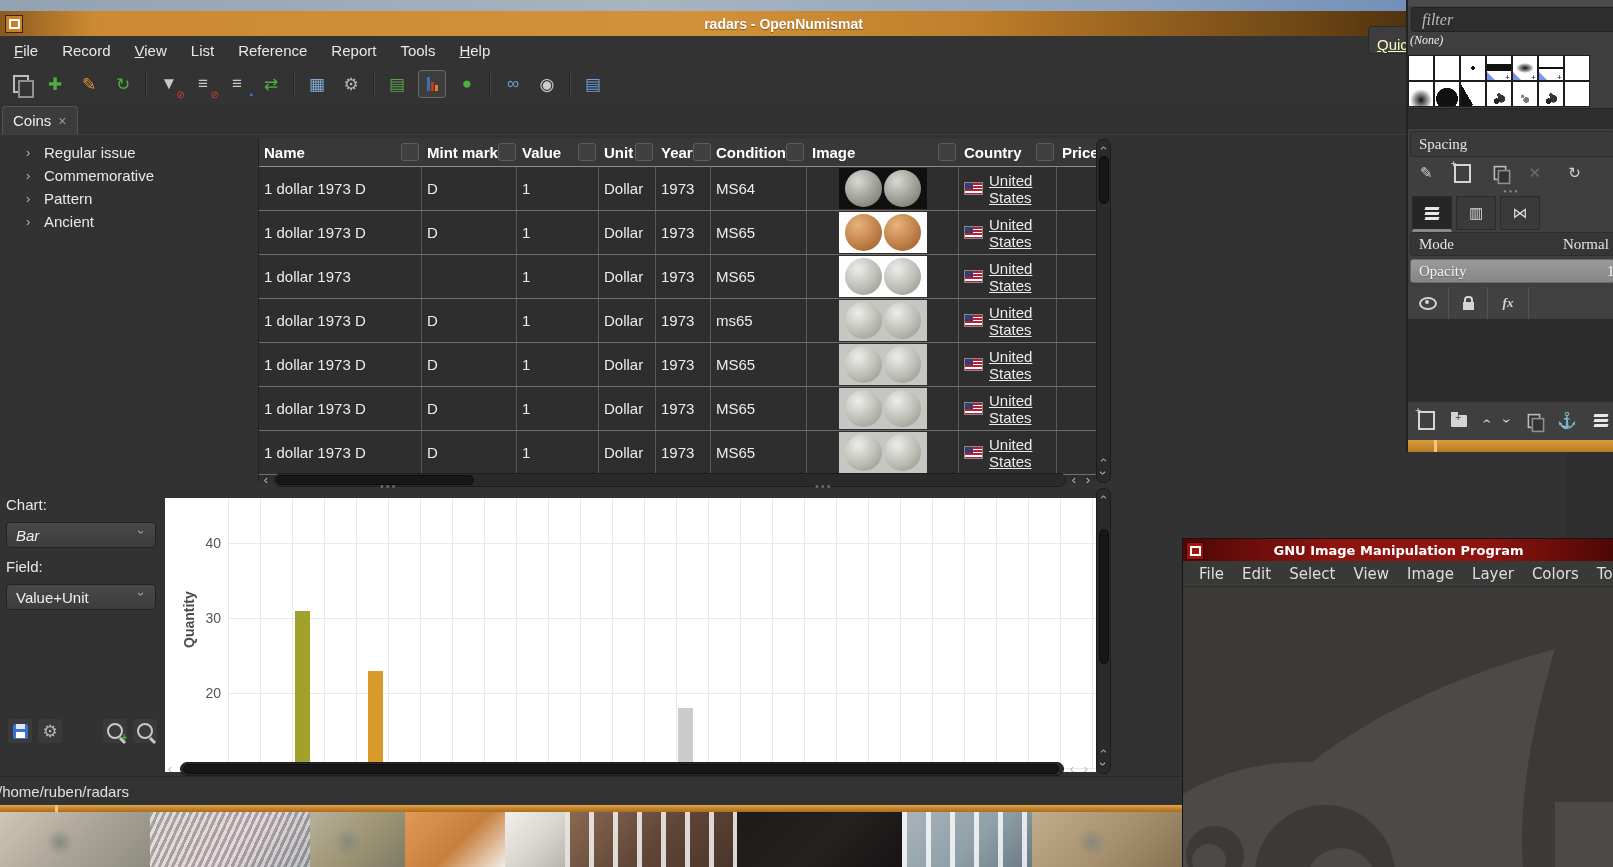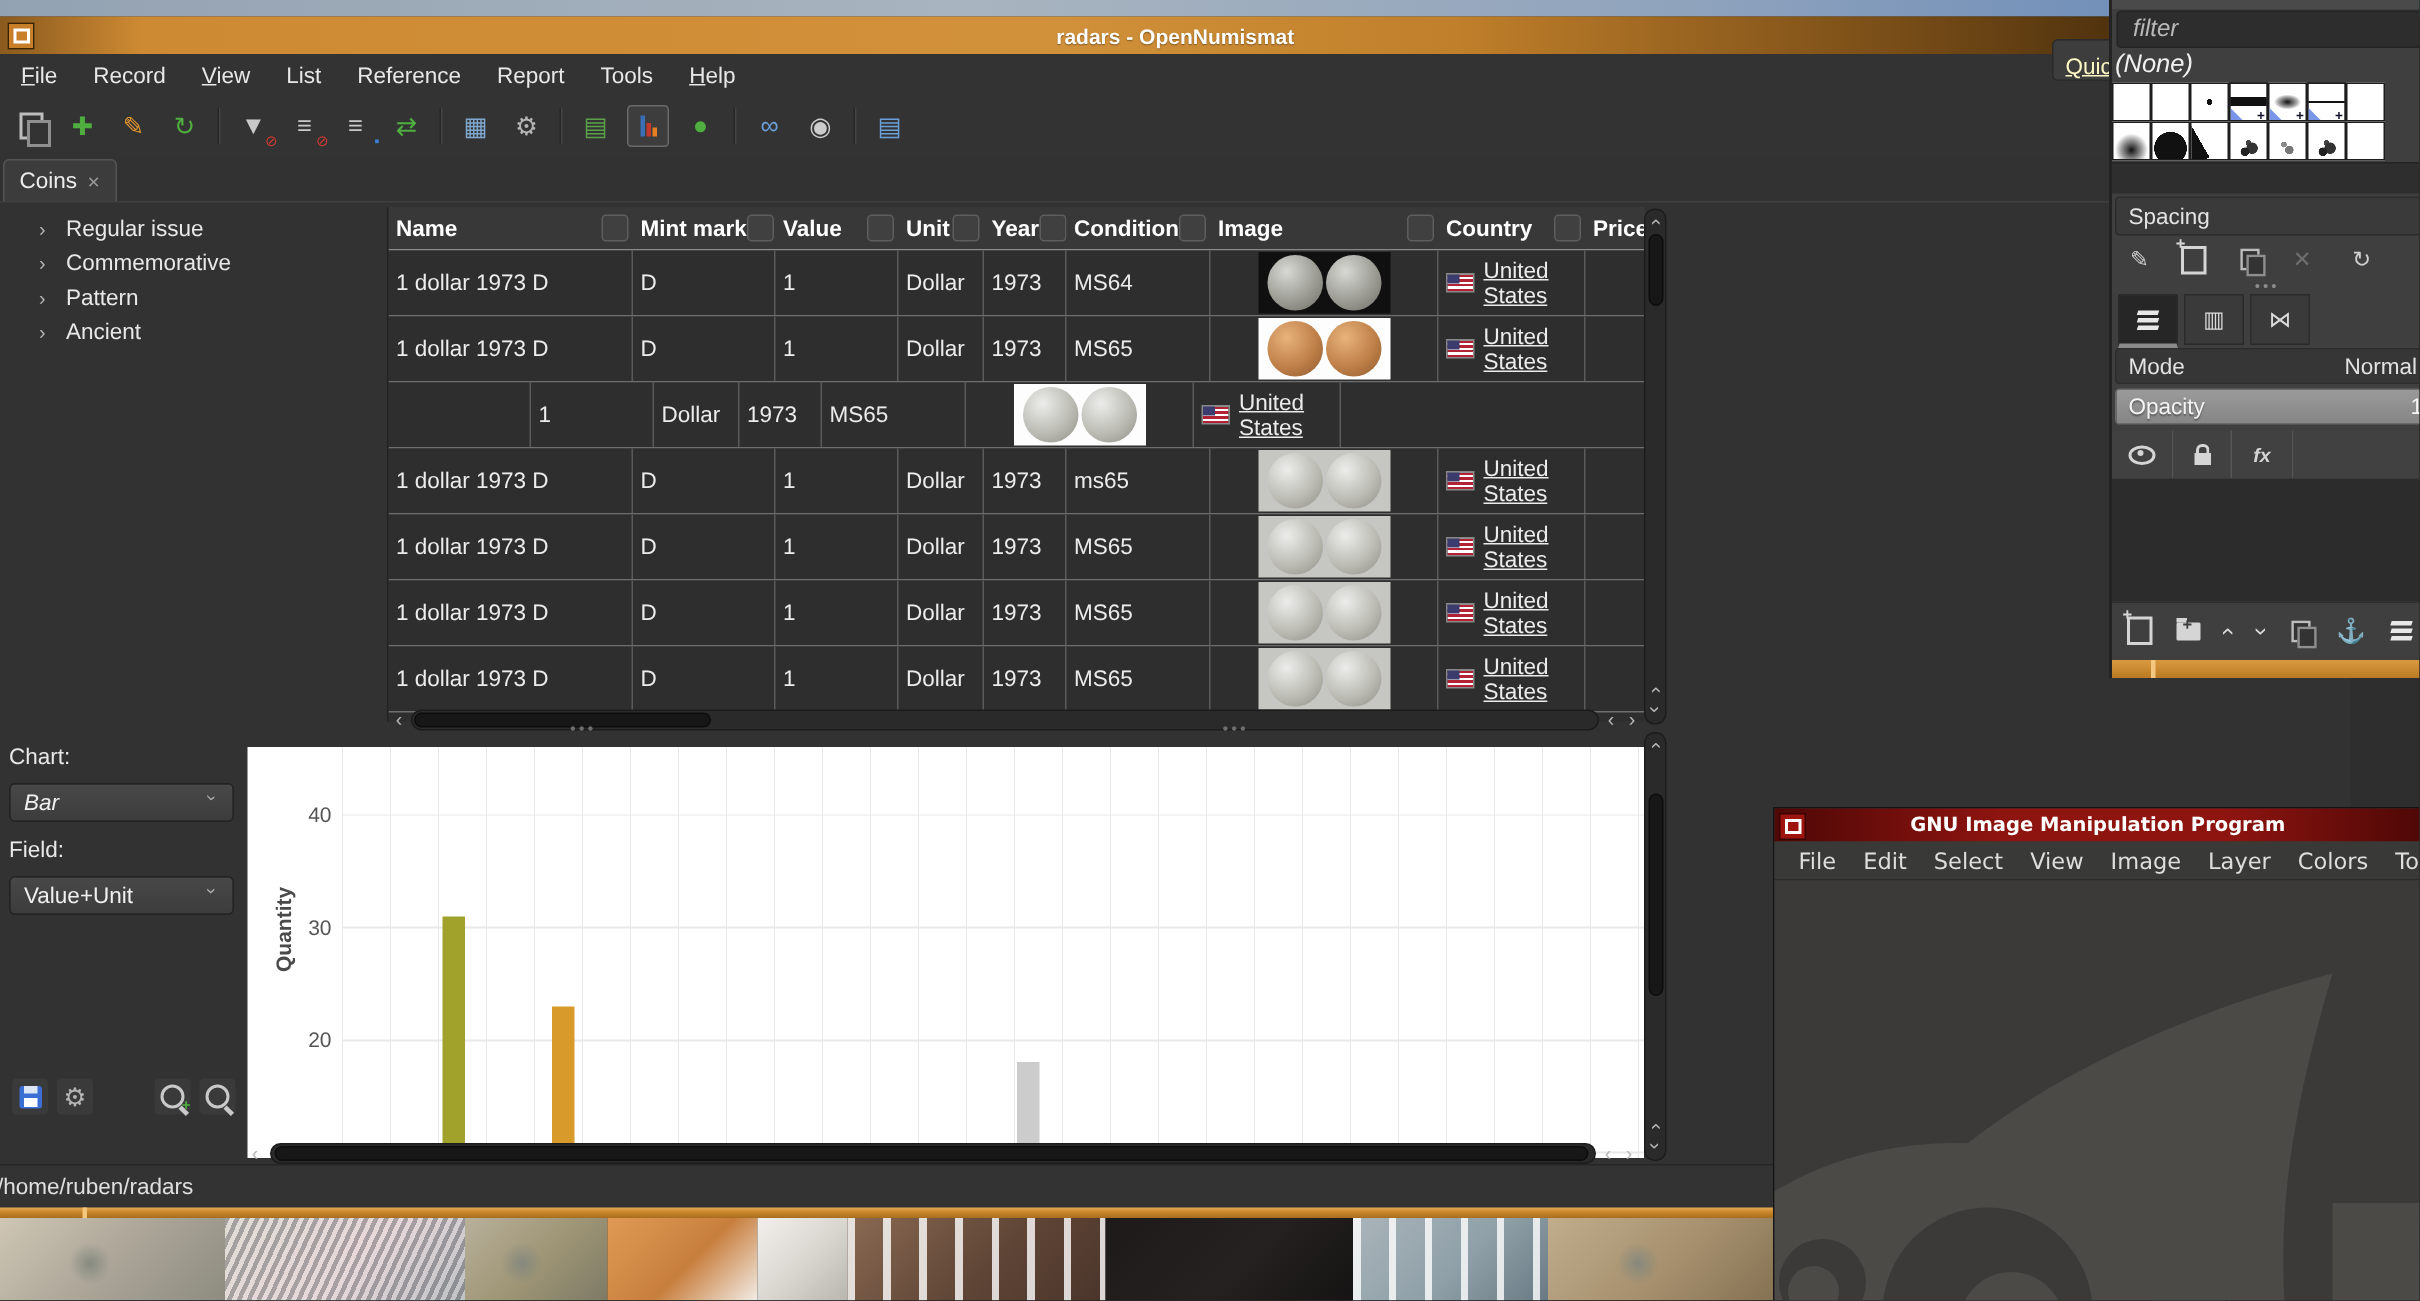--- a/index.html
+++ b/index.html
@@ -90,25 +90,25 @@
   
   .gimp-win{left:1182px;top:538px;width:431px;height:329px;background:#3b3a38;z-index:3;border-left:1px solid #141414;border-top:1px solid #141414;}
   .gimp-title{left:0;top:0;width:431px;height:22px;background:linear-gradient(90deg,#4e0806,#8e1410 35%,#8e1410 70%,#4e0806);display:flex;align-items:center;justify-content:center;}
   .gimp-title .win-ico{position:absolute;left:3px;top:3px;width:16px;height:16px;background:#9e1510;border:1px solid #3a0403;display:flex;align-items:center;justify-content:center;}
   .gimp-title .win-ico i{display:block;width:7px;height:6px;border:2px solid #fff;}
   .gimp-title-text{font-weight:bold;font-size:13px;color:#fff;font-family:"DejaVu Sans",sans-serif;}
   .gimp-menubar{left:0;top:22px;width:431px;height:26px;background:#393937;display:flex;align-items:center;gap:6px;padding-left:10px;box-sizing:border-box;overflow:hidden;border-bottom:1px solid #2a2a28;}
   .gimp-menu-item{font-size:15px;color:#dedede;font-family:"DejaVu Sans",sans-serif;padding:2px 6px;white-space:nowrap;}
   .gimp-canvas{left:0;top:48px;width:431px;height:281px;background:#3b3a38;overflow:hidden;}
   
-  .dock{left:1406px;top:0;width:207px;height:452px;background:#3f3f3f;z-index:4;border-left:2px solid #232323;font-family:Liberation Sans, sans-serif;box-sizing:border-box;padding-left:12px;}
+  .dock{left:1406px;top:0;width:207px;height:452px;background:#3f3f3f;z-index:4;border-left:2px solid #232323;font-family:Liberation Serif, serif;box-sizing:border-box;padding-left:12px;}
   .dock-topstrip{left:0;top:0;width:207px;height:6px;background:#4a4a4a;}
   .filter-box{left:3px;top:7px;width:210px;height:25px;background:#2d2d2d;border:1px solid #232323;border-radius:3px;display:flex;align-items:center;padding-left:10px;box-sizing:border-box;}
   .filter-text{font-style:italic;font-size:16px;color:#b9b9b9;}
-  .none-label{left:2px;top:33px;font-style:italic;font-size:17px;color:#f0f0f0;}
+  .none-label{left:2px;top:33px;font-style:italic;font-size:12px;color:#f0f0f0;}
   .brush-grid{left:0;top:55px;width:207px;height:52px;display:flex;flex-wrap:wrap;}
   .brush-cell{width:26px;height:26px;background:#fff;border:1px solid #1d1d1d;box-sizing:border-box;position:relative;overflow:hidden;}
   .brush-corner{position:absolute;left:0;bottom:0;width:0;height:0;border-left:8px solid #7a96e8;border-top:8px solid transparent;}
   .brush-plus{position:absolute;right:1px;bottom:-2px;font-size:9px;color:#10102a;font-weight:bold;}
   .dock-dark{left:0;top:108px;width:207px;height:20px;background:#2e2e2e;border-top:1px solid #242424;}
   .spacing-row{left:2px;top:131px;width:205px;height:26px;background:#3a3a3a;border:1px solid #2c2c2c;border-radius:3px;display:flex;align-items:center;padding-left:8px;box-sizing:border-box;}
   .dock-label{font-size:15px;color:#e3e3e3;}
   .dock-iconrow{left:0;top:160px;width:207px;height:26px;display:flex;align-items:center;gap:21px;padding-left:12px;box-sizing:border-box;color:#cfcfcf;font-size:15px;}
   .dock-grip{left:0;top:186px;width:207px;text-align:center;color:#8a8a8a;font-size:10px;letter-spacing:2px;}
   .dock-tabs{left:4px;top:196px;display:flex;gap:4px;}
@@ -342,20 +342,21 @@
                 <div class="coin copper"></div>
               </div>
             </div>
             <div class="t-cell cell-country" style="width: 98px;">
               <div class="flag"></div>
               <span>United States</span>
             </div>
             <div class="t-cell" style="width: 60px; border-right: none;"></div>
           </div>
           <div class="t-row">
+            <div class="t-cell" style="width: 163px;">1 dollar 1973</div>
             <div class="t-cell" style="width: 95px;"></div>
             <div class="t-cell" style="width: 82px;">1</div>
             <div class="t-cell" style="width: 57px;">Dollar</div>
             <div class="t-cell" style="width: 55px;">1973</div>
             <div class="t-cell" style="width: 96px;">MS65</div>
             <div class="t-cell" style="width: 152px;">
               <div class="coin-chip chip-white">
                 <div class="coin silver"></div>
                 <div class="coin silver"></div>
               </div>

